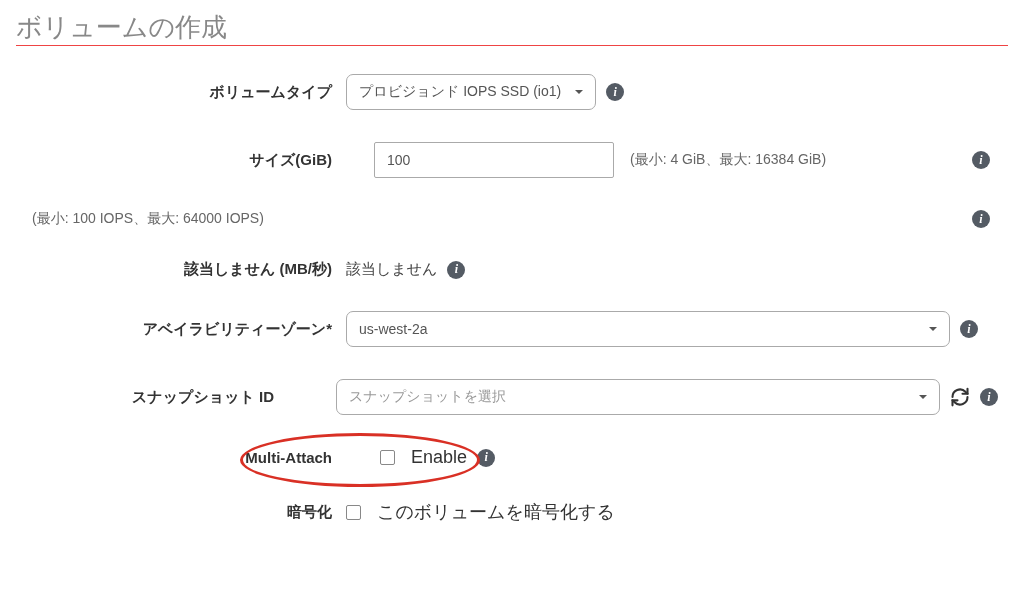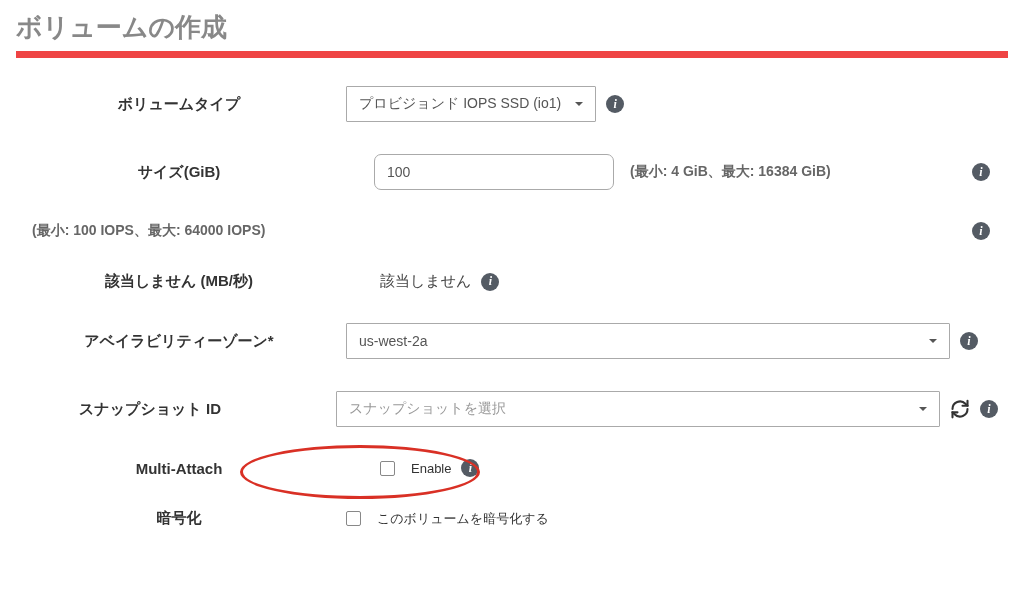--- a/index.html
+++ b/index.html
@@ -5,84 +5,82 @@
     * { box-sizing: border-box; margin: 0; padding: 0; }
     body {
       font-family: "Helvetica Neue", Arial, "Hiragino Kaku Gothic ProN", "Meiryo", sans-serif;
       font-size: 14px;
       color: #333;
       background: #fff;
       padding: 10px 16px;
     }
     .page-title {
       font-size: 26px;
-      font-weight: 700;
+      font-weight: 400;
       color: #888;
-      padding-bottom: 6px;
-      border-bottom: 7px solid #ef4444;
+      border-bottom: 1px solid #ef4444;
       margin-bottom: 28px;
     }
     .form { padding: 0 10px; }
     .row {
       display: flex;
       align-items: center;
       margin-bottom: 32px;
     }
     .label-col {
       width: 320px;
-      text-align: center;
+      text-align: right;
       padding-right: 14px;
       font-weight: 700;
       color: #333;
       font-size: 15px;
     }
     .field-col {
       display: flex;
       align-items: center;
       gap: 10px;
     }
     .select {
       position: relative;
       display: inline-flex;
       align-items: center;
       border: 1px solid #aaa;
-      border-radius: 1px;
+      border-radius: 7px;
       background: #fff;
       height: 36px;
       padding: 0 34px 0 12px;
       min-width: 120px;
       color: #555;
       font-size: 14px;
       cursor: pointer;
     }
     .select .caret {
       position: absolute;
       right: 10px;
       top: 50%;
       transform: translateY(-50%);
     }
     .input {
       border: 1px solid #aaa;
-      border-radius: 7px;
+      border-radius: 2px;
       height: 36px;
       padding: 0 12px;
       font-size: 14px;
       color: #555;
       background: #fff;
     }
     .input.wide { width: 240px; }
     .select.wide { width: 604px; }
     .select.placeholder { color: #999; margin-left: 48px; }
     .hint {
       color: #666;
       font-size: 14px;
       margin-left: 6px;
-      font-weight: bold;
-    }
-    .static-value { color: #444; font-size: 15px; margin-left: 34px; }
+    }
+    .static-value { color: #444; font-size: 15px; }
     .info-icon {
       display: inline-flex;
       align-items: center;
       justify-content: center;
       width: 18px;
       height: 18px;
       border-radius: 50%;
       background: #545b64;
       color: #fff;
       font-family: Georgia, serif;
@@ -110,21 +108,21 @@
       width: 15px;
       height: 15px;
       border: 1px solid #888;
       border-radius: 2px;
       background: #fff;
       cursor: pointer;
       flex-shrink: 0;
     }
     .check-label {
       color: #333;
-      font-size: 13px;
+      font-size: 18px;
       margin-left: 6px;
     }
     .highlight-ellipse {
       position: absolute;
       border: 3px solid #d93025;
       border-radius: 50%;
       pointer-events: none;
       left: 214px;
       top: -14px;
       width: 240px;

